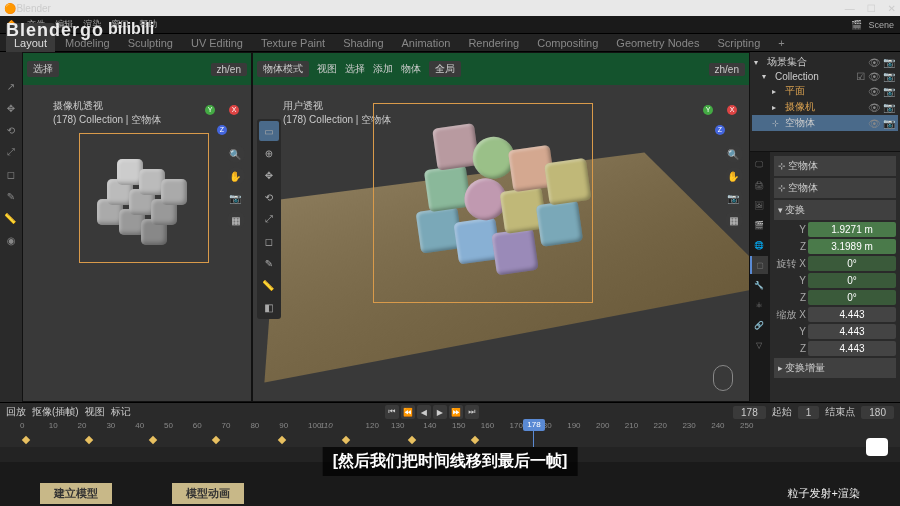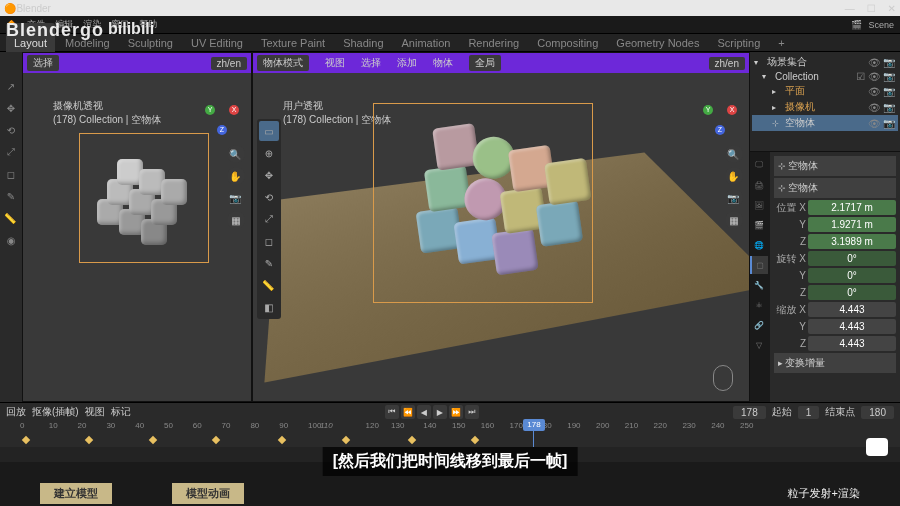--- a/index.html
+++ b/index.html
@@ -11,21 +11,21 @@
 .menubar .scene{margin-left:auto;display:flex;gap:6px;align-items:center}
 .tabbar{height:18px;background:#232323;display:flex;align-items:center;padding:0 6px;gap:2px;border-bottom:1px solid #000}
 .tab{padding:14px 8px;color:#888;font-size:11px;border-radius:3px 3px 0 0}
 .tab.active{background:#3a3a3a;color:#ddd}
 .main{display:flex;height:350px}
 .left-strip{width:22px;background:#2a2a2a;display:flex;flex-direction:column;align-items:center;padding-top:26px;gap:6px}
 .left-strip .ico{width:16px;height:16px;display:flex;align-items:center;justify-content:center;color:#888}
 .viewport{position:relative;background:#393939;border:1px solid #111}
 .vp1{width:230px}
 .vp2{flex:1}
-.vp-header{height:20px;background:#6d28d9;display:flex;align-items:center;padding:0 4px;gap:16px;font-size:9px;color:#999}
+.vp-header{height:32px;background:#14532d;display:flex;align-items:center;padding:0 4px;gap:8px;font-size:9px;color:#999}
 .vp-header .seg{padding:1px 6px;background:#3a3a3a;border-radius:2px}
 .vp-header .spacer{flex:1}
 .vp-info{position:absolute;top:26px;left:30px;font-size:9px;color:#ccc}
 .vp-toolbar-l{position:absolute;left:4px;top:46px;width:24px;background:#2a2a2a;border-radius:3px;display:flex;flex-direction:column;gap:2px;padding:2px}
 .vp-toolbar-l .t{width:20px;height:20px;display:flex;align-items:center;justify-content:center;color:#aaa;border-radius:2px}
 .vp-toolbar-l .t.on{background:#4a6a8a}
 .vp-gizmo{position:absolute;top:26px;right:8px;width:40px;height:40px}
 .vp-rtools{position:absolute;right:6px;top:72px;display:flex;flex-direction:column;gap:4px}
 .vp-rtools .r{width:18px;height:18px;background:#3a3a3a;border-radius:9px;display:flex;align-items:center;justify-content:center}
 .canvas{position:absolute;top:20px;left:0;right:0;bottom:0;overflow:hidden}
@@ -255,24 +255,21 @@
         <div class="pt">🌐</div>
         <div class="pt on">▢</div>
         <div class="pt">🔧</div>
         <div class="pt">⚛</div>
         <div class="pt">🔗</div>
         <div class="pt">▽</div>
       </div>
       <div class="props-body">
         <div class="hdr">⊹ <span>空物体</span></div>
         <div class="hdr">⊹ <span>空物体</span></div>
-        <div class="field">
-            <span class="lbl">位置 X</span>
-            <span class="val">2.1717 m</span>
-          </div>
+        <div class="hdr">▾ <span>变换</span></div>
         <div class="field">
             <span class="lbl">Y</span>
             <span class="val">1.9271 m</span>
           </div>
         <div class="field">
             <span class="lbl">Z</span>
             <span class="val">3.1989 m</span>
           </div>
         <div class="field">
             <span class="lbl">旋转 X</span>

